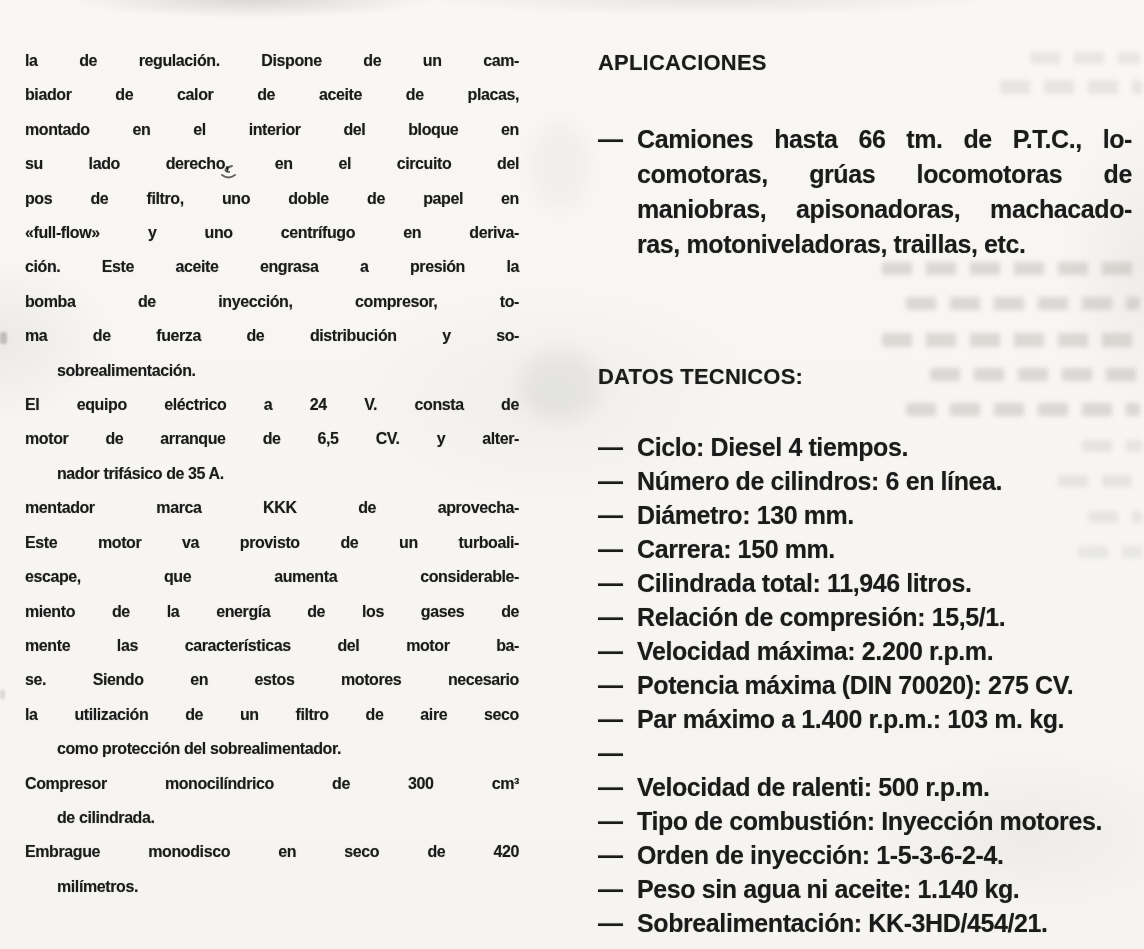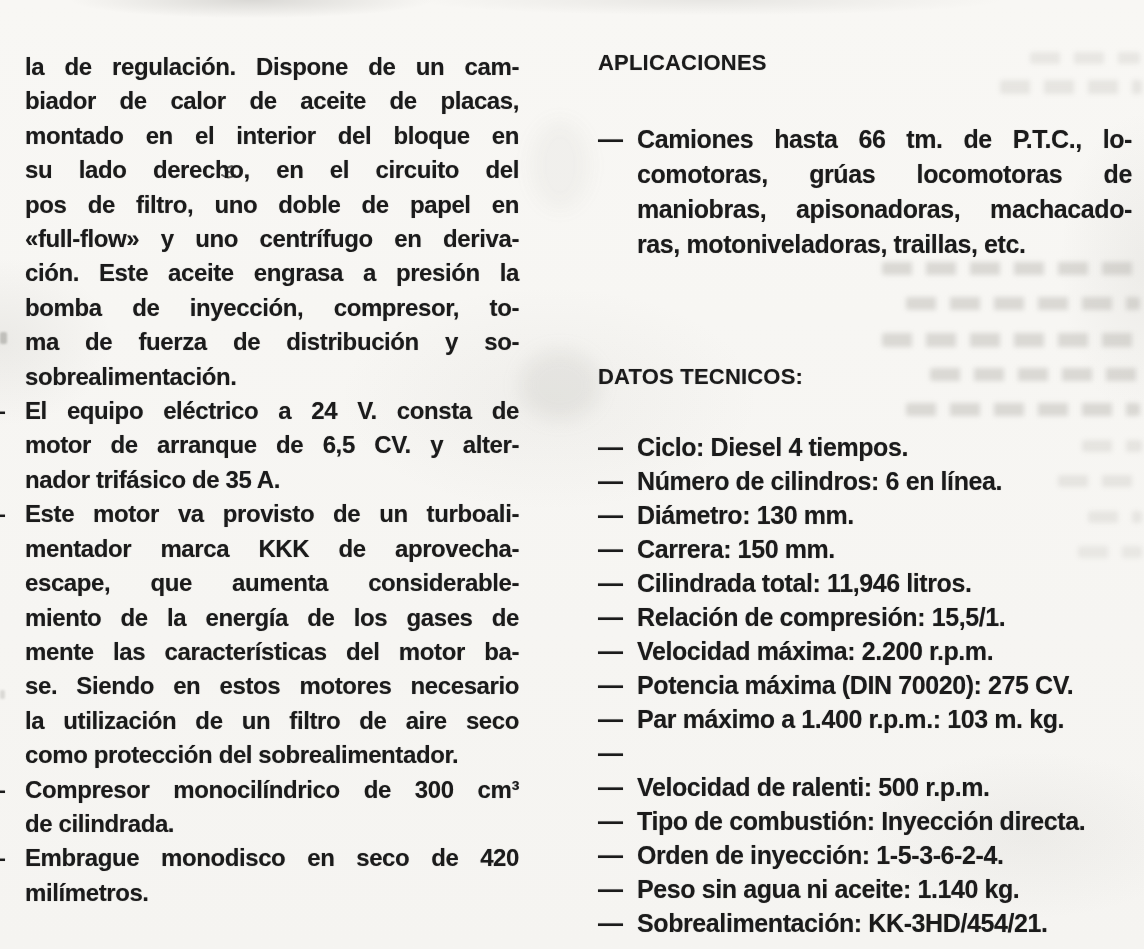--- a/index.html
+++ b/index.html
@@ -20,26 +20,26 @@
       radial-gradient(ellipse 160px 120px at 0% 36%, rgba(150,148,142,.12), transparent 70%),
       radial-gradient(ellipse 120px 220px at 100% 28%, rgba(150,148,142,.10), transparent 70%),
       radial-gradient(ellipse 300px 160px at 48% 42%, rgba(150,148,142,.08), transparent 70%),
       radial-gradient(ellipse 240px 120px at 90% 88%, rgba(150,148,142,.09), transparent 70%),
       linear-gradient(#f8f7f4,#f5f4f1);
   }
   .txt{ text-shadow:0 0 1px rgba(25,25,25,.38); }
 
   
   .col-left{
-    position:absolute;left:25px;top:50px;width:494px;
-    font-size:24px;line-height:34.4px;letter-spacing:-0.4px;
+    position:absolute;left:25px;top:44px;width:494px;
+    font-size:16px;line-height:34.4px;letter-spacing:-0.4px;
   }
   .item{position:relative;}
   .line{text-align:justify;text-align-last:justify;}
-  .item .line:last-child{text-align-last:left;}
+  .item .line:last-child{text-align-last:left;margin-left:32px;}
   .hang{position:absolute;left:-44px;top:0;}
 
   
   .col-right{position:absolute;left:598px;top:44px;width:534px;font-size:25px;letter-spacing:-0.4px;}
   .heading{font-size:22px;line-height:38px;letter-spacing:0.2px;}
   .h-apl{margin:0 0 40px 0;}
   .h-datos{margin:96px 0 34px 0;}
   .hang-item{position:relative;padding-left:39px;line-height:35px;}
   .hang-item .dash{position:absolute;left:0;top:0;}
   .rline{text-align:justify;text-align-last:justify;}
@@ -106,22 +106,22 @@
 
   <div class="item">
     <span class="hang">—</span>
     <div class="line">El equipo eléctrico a 24 V. consta de</div>
     <div class="line">motor de arranque de 6,5 CV. y alter-</div>
     <div class="line">nador trifásico de 35 A.</div>
   </div>
 
   <div class="item">
     <span class="hang">—</span>
+    <div class="line">mentador marca KKK de aprovecha-</div>
     <div class="line">Este motor va provisto de un turboali-</div>
-    <div class="line">mentador marca KKK de aprovecha-</div>
     <div class="line">escape, que aumenta considerable-</div>
     <div class="line">miento de la energía de los gases de</div>
     <div class="line">mente las características del motor ba-</div>
     <div class="line">se. Siendo en estos motores necesario</div>
     <div class="line">la utilización de un filtro de aire seco</div>
     <div class="line">como protección del sobrealimentador.</div>
   </div>
 
   <div class="item">
     <span class="hang">—</span>
@@ -190,21 +190,21 @@
       </div>
     <div class="d-row">
         <span class="d-dash">—</span>
       </div>
     <div class="d-row">
         <span class="d-dash">—</span>
         <span class="d-text">Velocidad de ralenti: 500 r.p.m.</span>
       </div>
     <div class="d-row">
         <span class="d-dash">—</span>
-        <span class="d-text">Tipo de combustión: Inyección directa.</span>
+        <span class="d-text">Tipo de combustión: Inyección motores.</span>
       </div>
     <div class="d-row">
         <span class="d-dash">—</span>
         <span class="d-text">Orden de inyección: 1-5-3-6-2-4.</span>
       </div>
     <div class="d-row">
         <span class="d-dash">—</span>
         <span class="d-text">Peso sin agua ni aceite: 1.140 kg.</span>
       </div>
     <div class="d-row">

